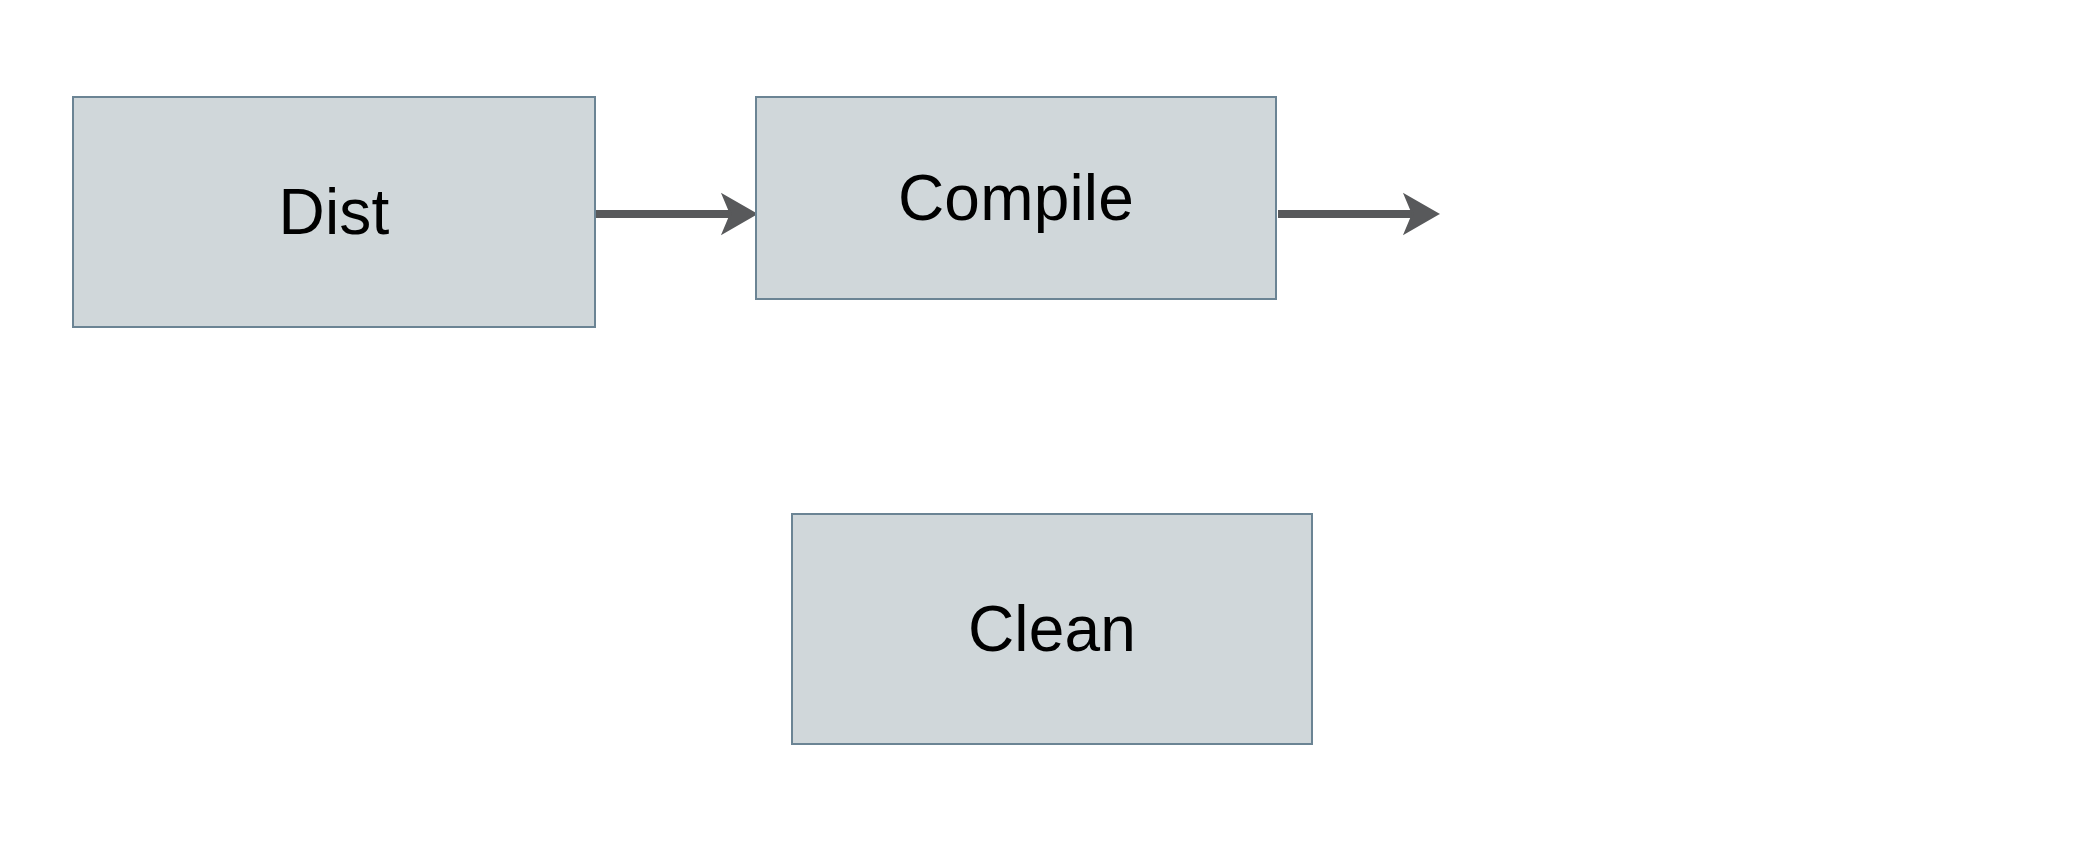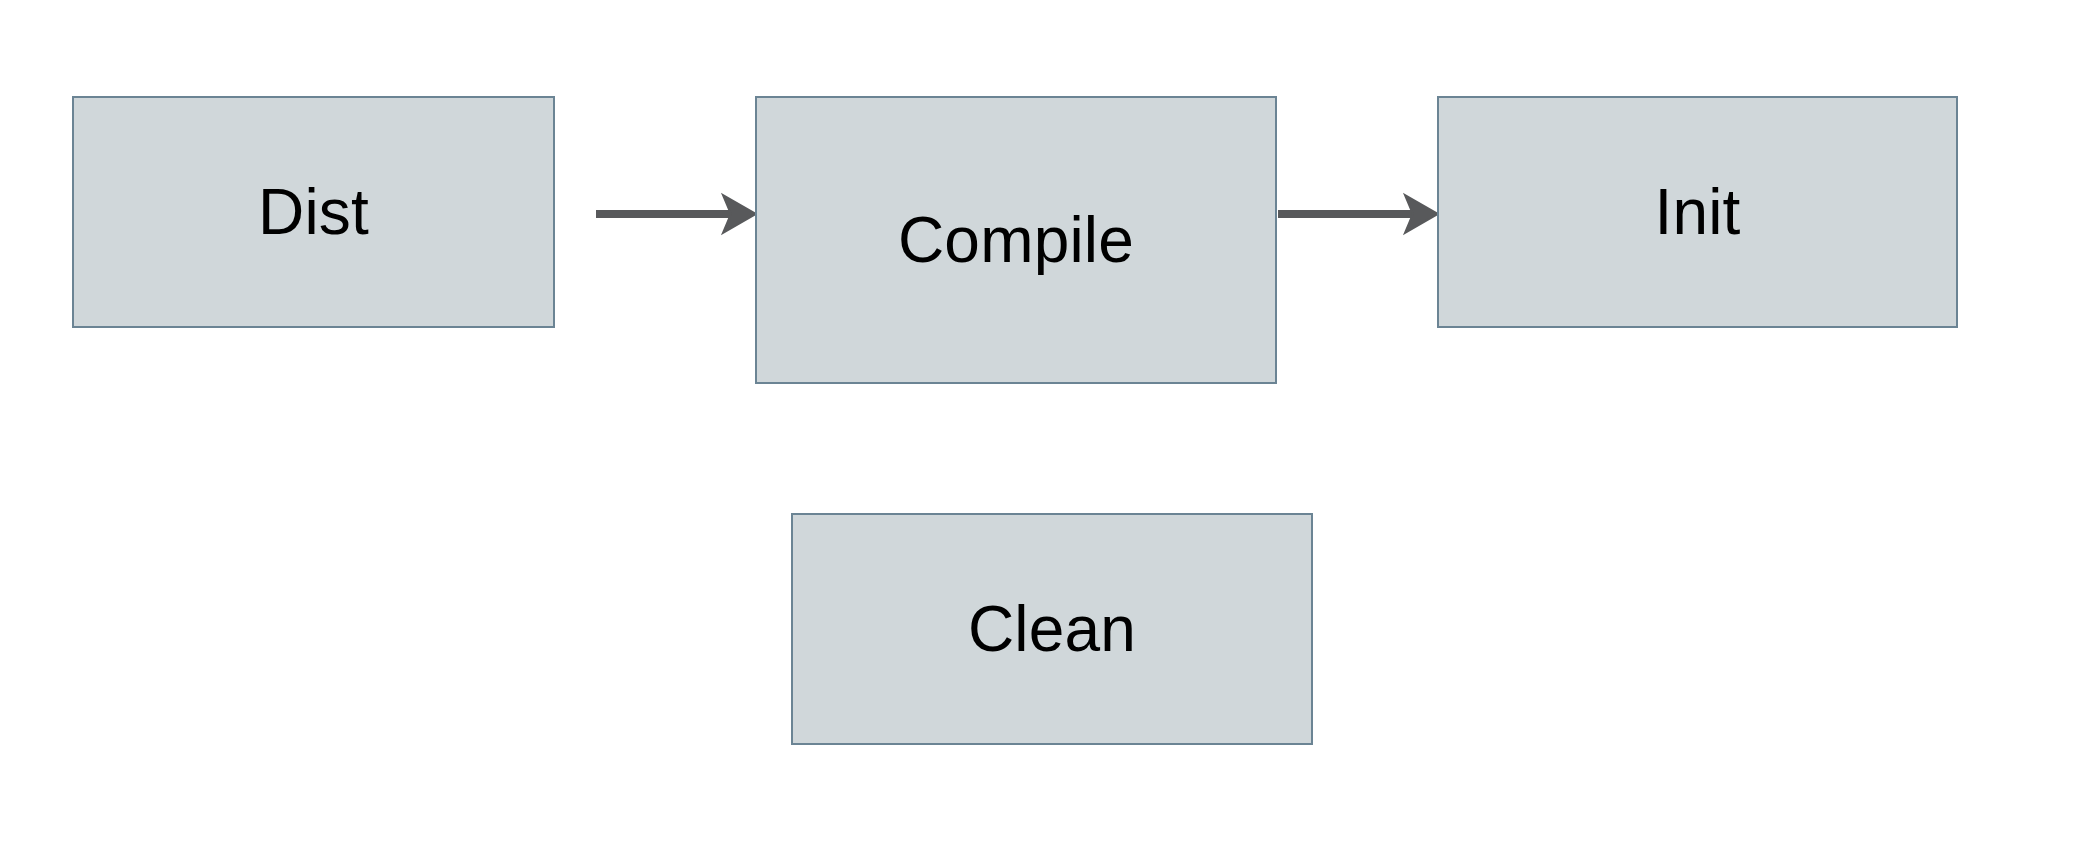--- a/index.html
+++ b/index.html
@@ -34,22 +34,22 @@
   .node-label {
     font-family: "Liberation Sans", sans-serif;
     font-size: 64px;
     line-height: 1;
     font-weight: 400;
     color: #000000;
     letter-spacing: 0.2px;
     white-space: nowrap;
   }
 
-  .node-dist    { left: 72px;   top: 96px;  width: 483px; height: 232px; }
-  .node-compile { left: 755px;  top: 96px;  width: 522px; height: 288px; }
+  .node-dist    { left: 72px;   top: 96px;  width: 524px; height: 232px; }
+  .node-compile { left: 755px;  top: 96px;  width: 522px; height: 204px; }
   .node-init    { left: 1437px; top: 96px;  width: 521px; height: 232px; }
   .node-clean   { left: 755px;  top: 513px; width: 522px; height: 232px; margin-left: 36px; }
 
   
   .edge {
     position: absolute;
     overflow: visible;
   }
   .edge-dist-compile   { left: 590px;  top: 183px; width: 172px; height: 62px; }
   .edge-compile-init   { left: 1272px; top: 183px; width: 172px; height: 62px; }
@@ -83,21 +83,18 @@
 
   <div class="node node-compile">
     <span class="node-label">Compile</span>
   </div>
 
   <svg class="edge edge-compile-init" viewBox="0 0 172 62" width="172" height="62" aria-hidden="true">
     <path class="edge-line" d="M 6 31 L 140 31"></path>
     <path class="edge-head" d="M 166 31 L 133 50 L 141 31 L 133 12 Z"></path>
   </svg>
 
-  <div class="node node-init">
-    <span class="node-label">Init</span>
-  </div>
 
   <div class="node node-clean">
     <span class="node-label">Clean</span>
   </div>
 
 </div>
 
 </body></html>

